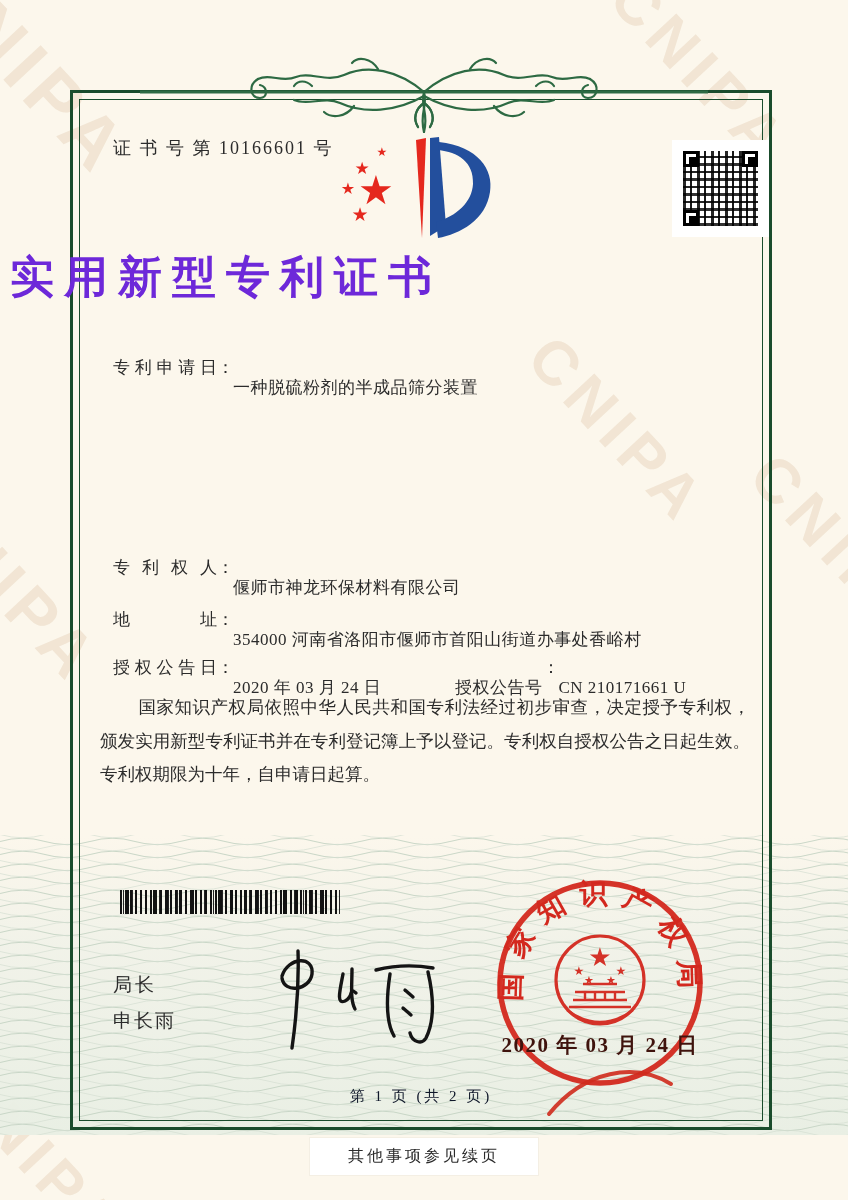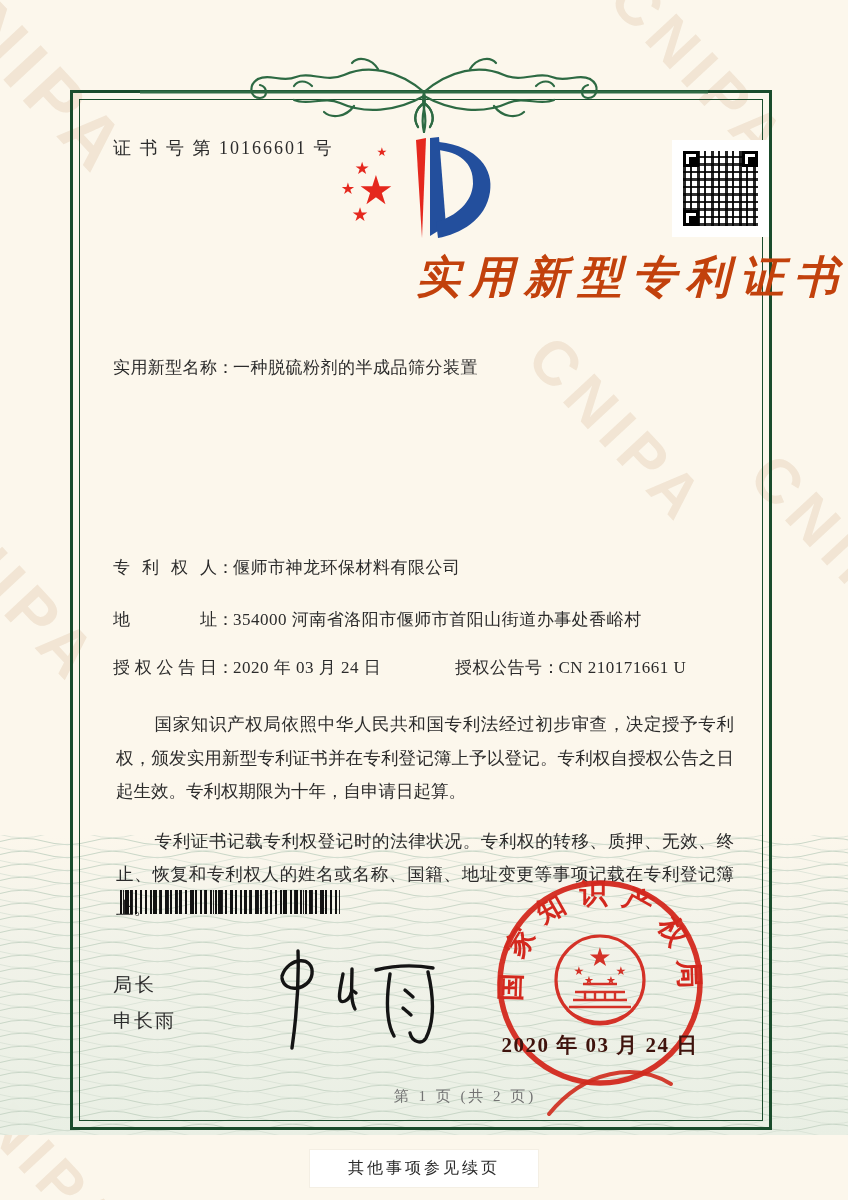--- a/index.html
+++ b/index.html
@@ -22,49 +22,49 @@
   
   .certno{position:absolute;left:113px;top:136px;font-size:18px;letter-spacing:2px;}
   .logo{position:absolute;left:338px;top:126px;}
   .qrbox{position:absolute;left:672px;top:140px;width:97px;height:97px;background:#fff;}
   .qr{position:absolute;left:11px;top:11px;width:75px;height:75px;background:
       repeating-linear-gradient(90deg,rgba(0,0,0,.85) 0 3px,transparent 3px 7px,rgba(0,0,0,.9) 7px 9px,transparent 9px 14px),
       repeating-linear-gradient(0deg,rgba(0,0,0,.8) 0 3px,transparent 3px 8px,rgba(0,0,0,.85) 8px 10px,transparent 10px 15px);}
   .finder{position:absolute;width:16px;height:16px;border:3px solid #000;background:#fff;box-sizing:border-box;}
   .finder::after{content:"";position:absolute;left:3px;top:3px;width:7px;height:7px;background:#000;}
   .f-tl{left:0;top:0}.f-tr{right:0;top:0}.f-bl{left:0;bottom:0}
-  .title{position:absolute;left:0;right:0;top:248px;text-align:right;
-         font-size:44px;font-weight:bold;letter-spacing:10px;text-indent:10px;color:#c2410c;font-style:italic;}
+  .title{position:absolute;left:0;right:0;top:248px;text-align:left;
+         font-size:44px;font-weight:bold;letter-spacing:10px;text-indent:10px;color:#6d28d9;}
   
   .row{position:absolute;left:113px;width:660px;font-size:17px;line-height:24px;}
   .flabel{display:inline-block;width:104px;text-align:justify;text-align-last:justify;vertical-align:top;}
   .fcolon{display:inline-block;width:16px;vertical-align:top;}
-  .fvalue{display:inline-block;vertical-align:top;letter-spacing:0.5px;}
+  .fvalue{display:inline-block;vertical-align:top;letter-spacing:0.5px;margin-top:20px;}
   .grant2{position:absolute;left:342px;top:0;}
   
   .paras{position:absolute;left:100px;top:692px;width:650px;font-size:17.5px;
          line-height:1.92;text-align:justify;}
-  .paras p{margin:16px;text-indent:2.2em;}
+  .paras p{margin:0;text-indent:2.2em;font-family:Liberation Mono, monospace;}
   
   .barcode{position:absolute;left:120px;top:890px;width:220px;height:24px;background:
     repeating-linear-gradient(90deg,#111 0 2px,transparent 2px 5px),
     repeating-linear-gradient(90deg,transparent 0 3px,#222 3px 4px,transparent 4px 9px),
     repeating-linear-gradient(90deg,transparent 0 7px,#111 7px 9px,transparent 9px 13px);}
   
   .signer-title{position:absolute;left:113px;top:972px;font-size:19px;letter-spacing:3px;}
   .signer-name{position:absolute;left:113px;top:1008px;font-size:19px;letter-spacing:2px;}
   .signature{position:absolute;left:248px;top:942px;}
   
   .seal{position:absolute;left:495px;top:878px;width:210px;height:210px;}
   
   .pagefoot{position:absolute;left:70px;width:702px;top:1087px;text-align:center;
-            font-size:15px;letter-spacing:3px;color:#737373;padding-left:44px;}
+            font-size:15px;letter-spacing:3px;color:#0f172a;}
   .note{position:absolute;left:50%;top:1138px;transform:translateX(-50%);
         background:#fff;padding:8px 38px;font-size:16px;letter-spacing:3px;
-        box-shadow:0 0 0 1px rgba(0,0,0,0.03);margin-top:12px;}
+        box-shadow:0 0 0 1px rgba(0,0,0,0.03);}
   .swoosh{position:absolute;left:545px;top:1060px;}
   .ornament{position:absolute;left:140px;top:46px;}
 </style>
 </head>
 <body>
 
 <div class="page">
 
   <span class="wm" style="left:-34px;top:-60px;font-size:74px">CNIPA</span>
   <span class="wm" style="left:648px;top:-38px;font-size:62px">CNIPA</span>
@@ -140,39 +140,38 @@
     <div class="qr">
       <div class="finder f-tl"></div>
       <div class="finder f-tr"></div>
       <div class="finder f-bl"></div>
     </div>
   </div>
 
   <div class="title">实用新型专利证书</div>
 
   <div class="row" style="top:356px">
-    <span class="flabel">实用新型名称</span><span class="fcolon">：</span><span class="fvalue">一种脱硫粉剂的半成品筛分装置</span>
+    <span class="flabel">专利申请日</span><span class="fcolon">：</span><span class="fvalue">一种脱硫粉剂的半成品筛分装置</span>
   </div>
   <div class="row" style="top:556px">
     <span class="flabel">专利权人</span><span class="fcolon">：</span><span class="fvalue">偃师市神龙环保材料有限公司</span>
   </div>
   <div class="row" style="top:608px">
     <span class="flabel">地址</span><span class="fcolon">：</span><span class="fvalue">354000 河南省洛阳市偃师市首阳山街道办事处香峪村</span>
   </div>
 
   <div class="row" style="top:656px">
     <span class="flabel">授权公告日</span><span class="fcolon">：</span><span class="fvalue">2020 年 03 月 24 日</span>
     <span class="grant2">
       <span class="fvalue">授权公告号</span><span class="fcolon">：</span><span class="fvalue">CN 210171661 U</span>
     </span>
   </div>
 
   <div class="paras">
     <p>国家知识产权局依照中华人民共和国专利法经过初步审查，决定授予专利权，颁发实用新型专利证书并在专利登记簿上予以登记。专利权自授权公告之日起生效。专利权期限为十年，自申请日起算。</p>
-    <p>专利证书记载专利权登记时的法律状况。专利权的转移、质押、无效、终止、恢复和专利权人的姓名或名称、国籍、地址变更等事项记载在专利登记簿上。</p>
   </div>
 
   <div class="barcode"></div>
 
   <div class="signer-title">局长</div>
   <div class="signer-name">申长雨</div>
 
   <div class="signature">
     <svg width="200" height="110" viewBox="0 0 200 110">
       <g stroke="#141414" stroke-width="3.4" fill="none" stroke-linecap="round">

